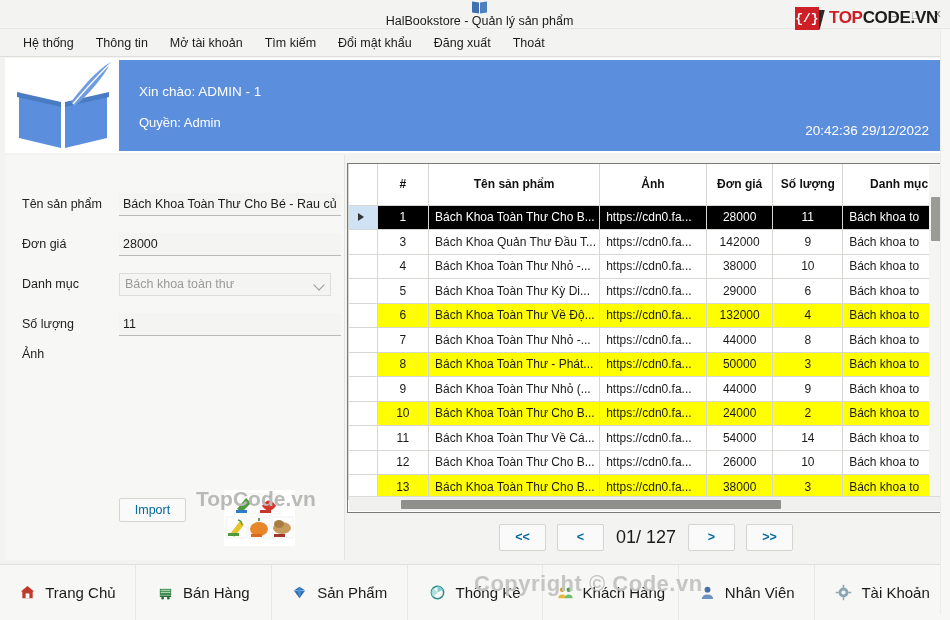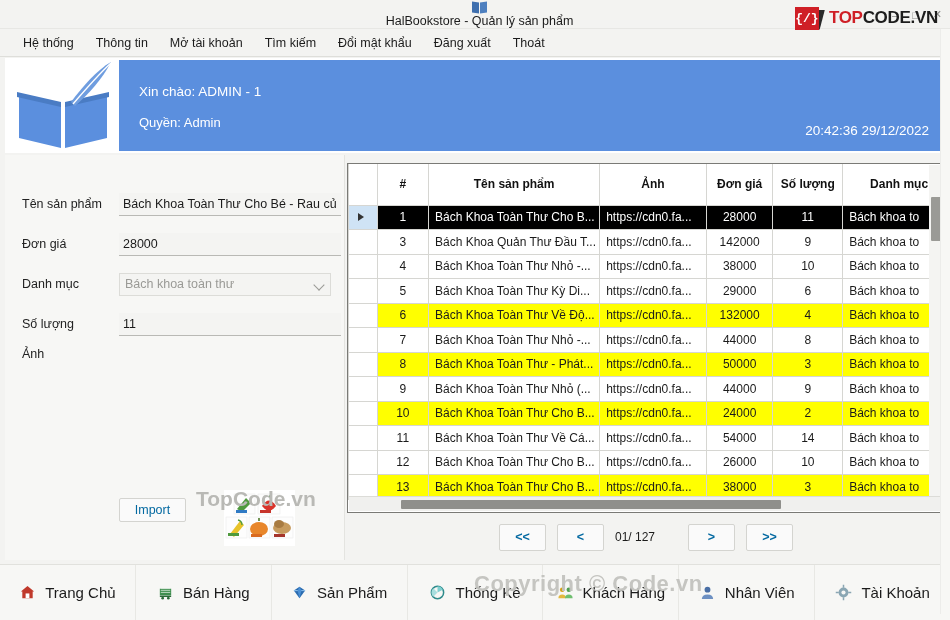--- a/index.html
+++ b/index.html
@@ -200,27 +200,27 @@
     position: absolute; left: 52px; top: 3px; width: 380px; height: 9px;
     background: #8f8f8b; border-radius: 1px;
   }
 
   
   .pager {
     position: absolute; left: 347px; top: 520px; width: 598px; height: 34px;
     display: flex; align-items: center; justify-content: center; gap: 11px;
   }
   .pager .btn { width: 47px; height: 27px; line-height: 25px; font-weight: bold; font-size: 12.5px;}
-  .pager .pgnum { font-size: 12px; color: #1b1b1b; min-width: 62px; text-align: left; }
+  .pager .pgnum { font-size: 18px; color: #1b1b1b; min-width: 62px; text-align: center; }
 
   
   .bottomnav {
     position: absolute; left: 0; bottom: 0; width: 950px; height: 56px;
     background: #f7f7f5; border-top: 1px solid #e1e1dd;
-    display: flex; align-items: center; justify-content: flex-end;
+    display: flex; align-items: center;
   }
   .navitem {
     flex: 1; height: 56px; display: flex; align-items: center;
     justify-content: center; gap: 9px;
     border-right: 1px solid #e8e8e4;
     font-size: 15px; color: #1b1b1b; cursor: default;
   }
   .navitem:last-child { border-right: none; }
   .nav-ico { width: 17px; height: 17px; display:block; }
 

